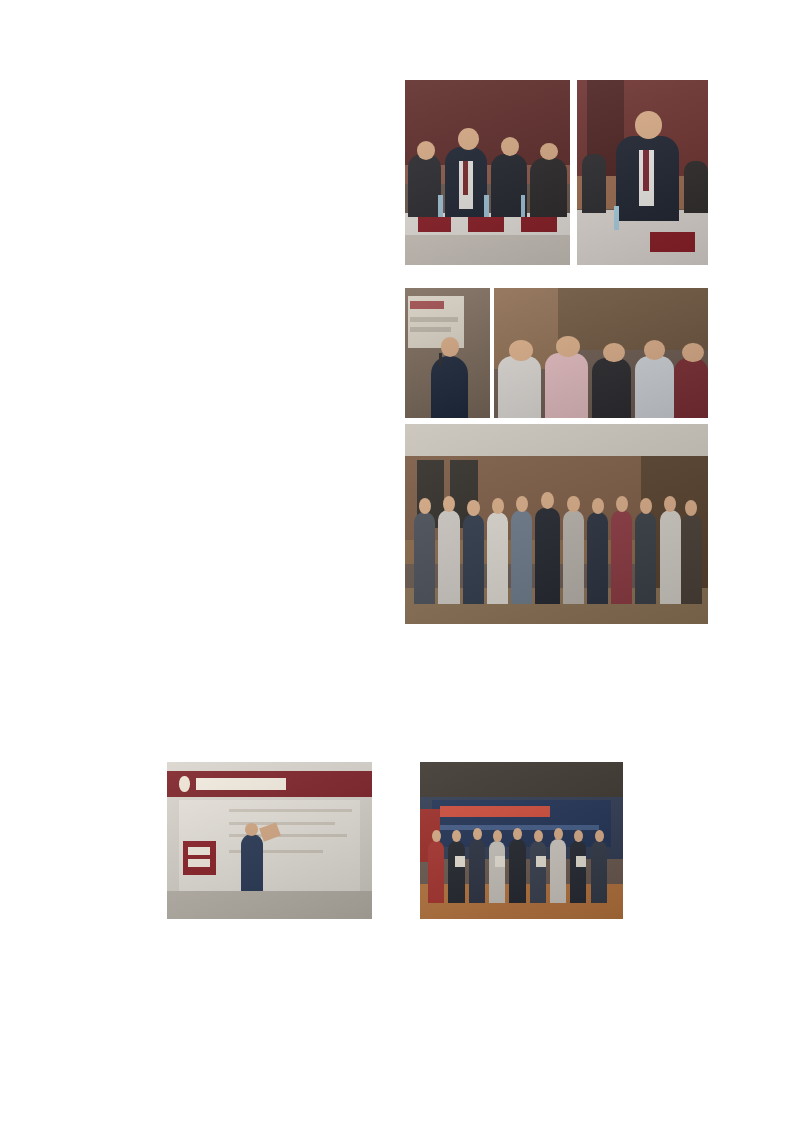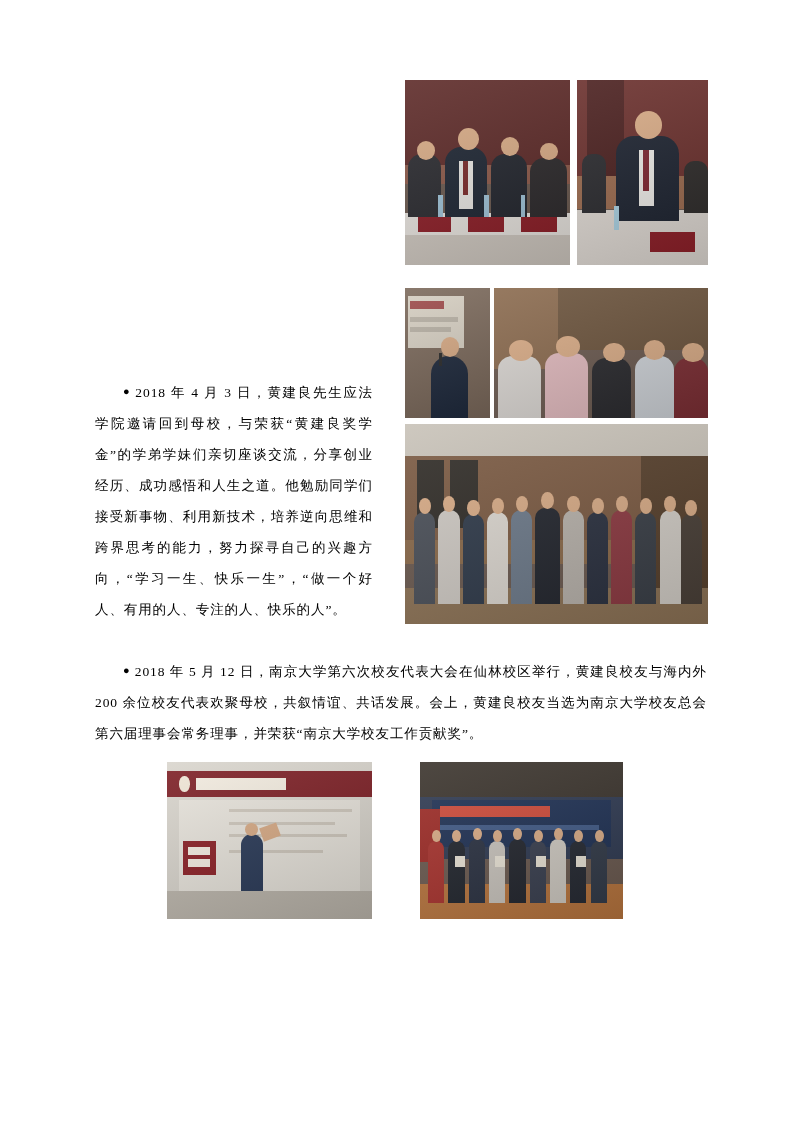--- a/index.html
+++ b/index.html
@@ -110,27 +110,21 @@
     border-radius: 50%;
     background: #d8ab86;
   }
 </style>
 </head>
 <body>
 
 <div class="page">
 
 
-  <div class="para narrow indent" style="left:95px; top:376px; width:278px;">
-    <span class="bullet">●</span><span>2018 年 4 月 3 日，黄建良先生应法学院邀请回到母校，与荣获“黄建良奖学金”的学弟学妹们亲切座谈交流，分享创业经历、成功感悟和人生之道。他勉励同学们接受新事物、利用新技术，培养逆向思维和跨界思考的能力，努力探寻自己的兴趣方向，“学习一生、快乐一生”，“做一个好人、有用的人、专注的人、快乐的人”。</span>
-  </div>
-
-  <div class="para wide indent" style="left:95px; top:655px; width:612px;">
-    <span class="bullet">●</span><span>2018 年 5 月 12 日，南京大学第六次校友代表大会在仙林校区举行，黄建良校友与海内外 200 余位校友代表欢聚母校，共叙情谊、共话发展。会上，黄建良校友当选为南京大学校友总会第六届理事会常务理事，并荣获“南京大学校友工作贡献奖”。</span>
-  </div>
+
 
   <div class="photo p1" style="left:405px; top:80px; width:165px; height:185px;">
     <div class="inner">
       <div class="band wall"></div>
       <div class="band wall2"></div>
       <div class="band table"></div>
       <div class="band tablefront"></div>
 
       <div class="rect" style="left:2%; top:40%; width:20%; height:34%; background:#2b2b30; border-radius:14px 14px 0 0;"></div>
       <div class="head" style="left:7%; top:33%; width:11%; height:10%;"></div>

